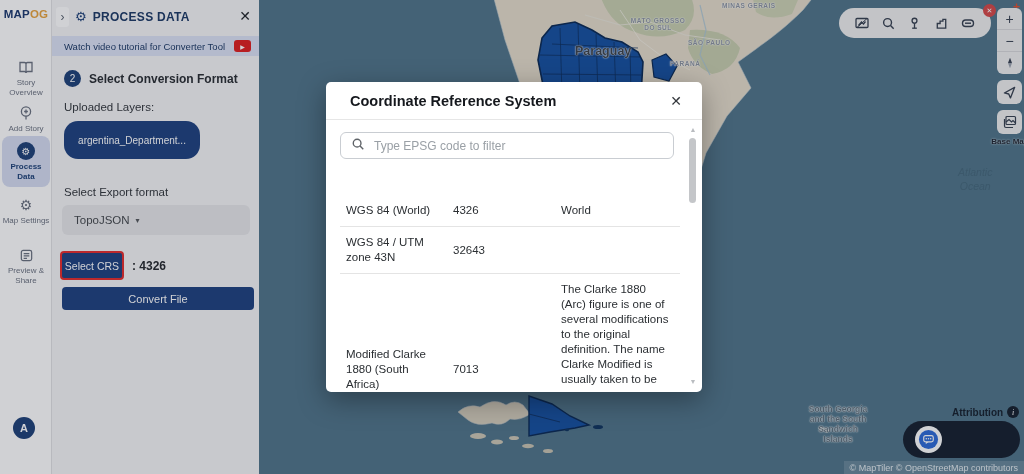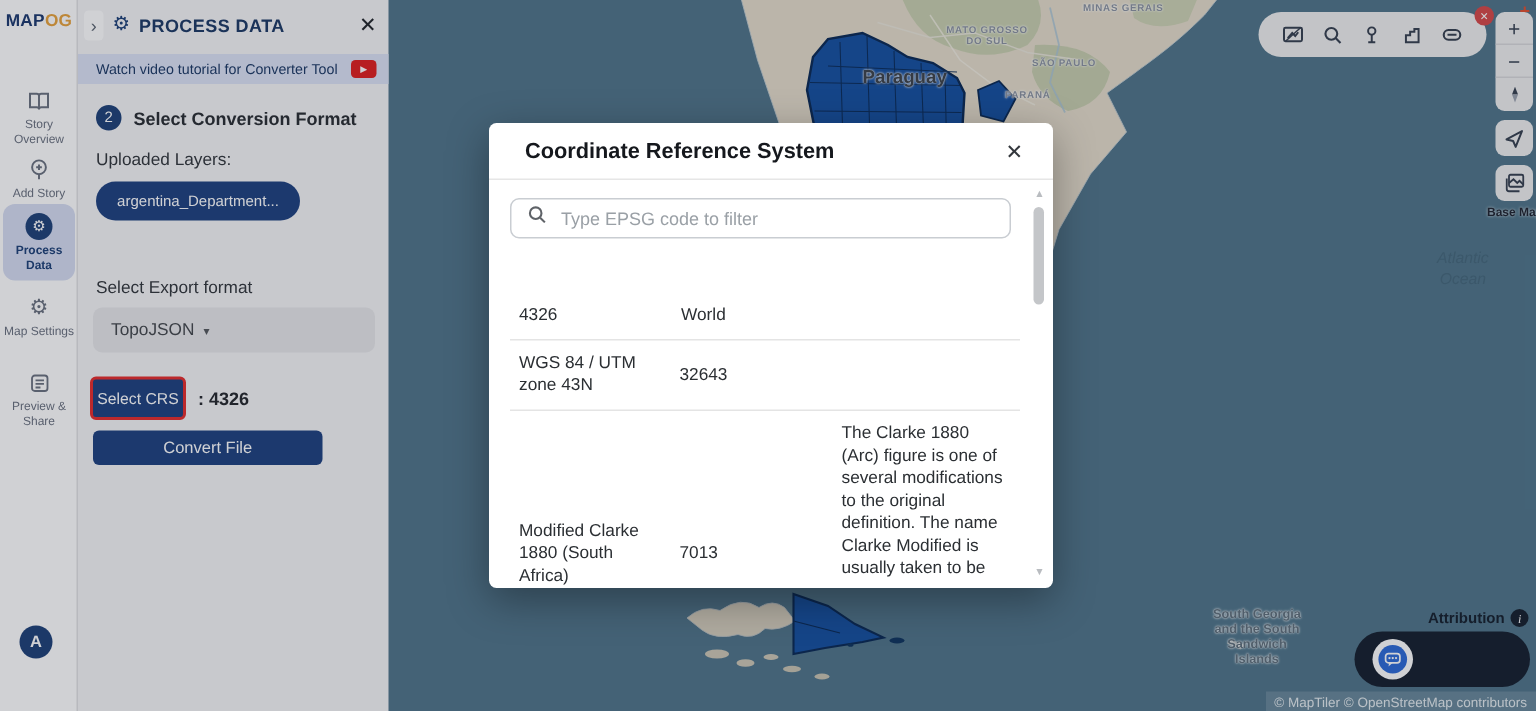--- a/index.html
+++ b/index.html
@@ -40,28 +40,28 @@
   .panel-gear { color:#1e4178; font-size:13px; margin-left:6px; }
   .panel-title { margin-left:6px; font-size:12px; font-weight:bold; color:#1d3a66; letter-spacing:.3px; }
   .panel-close { position:absolute; right:8px; top:8px; font-size:14px; color:#22262b; cursor:pointer; }
   .banner { position:absolute; left:0; top:36px; width:207px; height:20px; background:#dde3f6; display:flex; align-items:center; padding:0 8px 0 12px; cursor:pointer; }
   .banner-text { font-size:9.5px; color:#1d3a66; flex:1; }
   .yt-icon { width:17px; height:12px; background:#e02020; border-radius:3px; display:flex; align-items:center; justify-content:center; color:#fff; font-size:6px; }
   .step-row { position:absolute; left:12px; top:70px; display:flex; align-items:center; gap:8px; }
   .step-circle { width:17px; height:17px; border-radius:50%; background:#1e4178; color:#fff; font-size:10px; display:flex; align-items:center; justify-content:center; }
   .step-label { font-size:12px; font-weight:bold; color:#2a2e33; }
   .uploaded-label { position:absolute; left:12px; top:101px; font-size:11.5px; color:#33373c; }
-  .layer-pill { position:absolute; left:12px; top:121px; width:136px; height:26px; background:#1f4280; border-radius:14px; color:#fff; font-size:10px; display:flex; align-items:center; justify-content:center; cursor:pointer; }
+  .layer-pill { position:absolute; left:12px; top:121px; width:136px; height:38px; background:#1f4280; border-radius:14px; color:#fff; font-size:10px; display:flex; align-items:center; justify-content:center; cursor:pointer; }
   .export-label { position:absolute; left:12px; top:186px; font-size:11.5px; color:#33373c; }
   .export-select { position:absolute; left:10px; top:205px; width:188px; height:30px; background:#e8e8ea; border-radius:6px; display:flex; align-items:center; padding-left:12px; gap:6px; font-size:11.5px; color:#45494e; cursor:pointer; }
   .caret { font-size:8px; color:#55595e; }
   .crs-row { position:absolute; left:8px; top:251px; display:flex; align-items:center; gap:8px; }
   .crs-button { width:64px; height:29px; background:#1f4280; border:2px solid #e62e2e; border-radius:4px; color:#fff; font-size:10.5px; display:flex; align-items:center; justify-content:center; cursor:pointer; }
   .crs-value { font-size:12px; font-weight:bold; color:#26292e; }
-  .convert-button { position:absolute; left:10px; top:287px; width:153px; height:23px; background:#1f4280; border-radius:4px; color:#fff; font-size:11px; display:flex; align-items:center; justify-content:center; cursor:pointer; }
+  .convert-button { position:absolute; left:10px; top:287px; width:192px; height:23px; background:#1f4280; border-radius:4px; color:#fff; font-size:11px; display:flex; align-items:center; justify-content:center; cursor:pointer; }
 
   
   .top-toolbar { position:absolute; left:839px; top:8px; width:152px; height:30px; background:#efefef; border-radius:16px; display:flex; align-items:center; justify-content:space-around; padding:0 10px; z-index:2; }
   .tb-btn { width:18px; height:18px; display:flex; align-items:center; justify-content:center; cursor:pointer; color:#374151; }
   .toolbar-badge { position:absolute; left:983px; top:4px; width:13px; height:13px; border-radius:50%; background:#d64949; color:#fff; font-size:7px; display:flex; align-items:center; justify-content:center; z-index:3; cursor:pointer; }
   .corner-plus { position:absolute; left:1013px; top:0px; color:#e05030; font-size:12px; font-weight:bold; z-index:2; }
   .zoom-group { position:absolute; left:997px; top:8px; width:25px; background:#efefef; border-radius:6px; z-index:2; overflow:hidden; }
   .zoom-btn { width:25px; height:22px; display:flex; align-items:center; justify-content:center; font-size:14px; color:#374151; cursor:pointer; border-bottom:1px solid #d9d9db; }
   .zoom-btn:last-child { border-bottom:none; }
   .sq-btn { position:absolute; left:997px; width:25px; height:24px; background:#efefef; border-radius:6px; display:flex; align-items:center; justify-content:center; z-index:2; cursor:pointer; }
@@ -350,20 +350,21 @@
         <svg width="14" height="14" viewBox="0 0 16 16" fill="none" stroke="#5f6368" stroke-width="1.6">
             <circle cx="7" cy="7" r="4.4"></circle>
             <path d="M10.4,10.4 L14,14"></path>
           </svg>
       </span>
       <input class="search-input" type="text" placeholder="Type EPSG code to filter" style="">
     </div>
 
     <div class="crs-table">
       <div class="t-row">
+        <div class="t-cell c-alias">WGS 84 (World)</div>
         <div class="t-cell c-code">4326</div>
         <div class="t-cell c-remarks">World</div>
       </div>
       <div class="t-row">
         <div class="t-cell c-alias">WGS 84 / UTM zone 43N</div>
         <div class="t-cell c-code mid">32643</div>
         <div class="t-cell c-remarks"></div>
       </div>
       <div class="t-row row-tall">
         <div class="t-cell c-alias mid">Modified Clarke 1880 (South Africa)</div>

